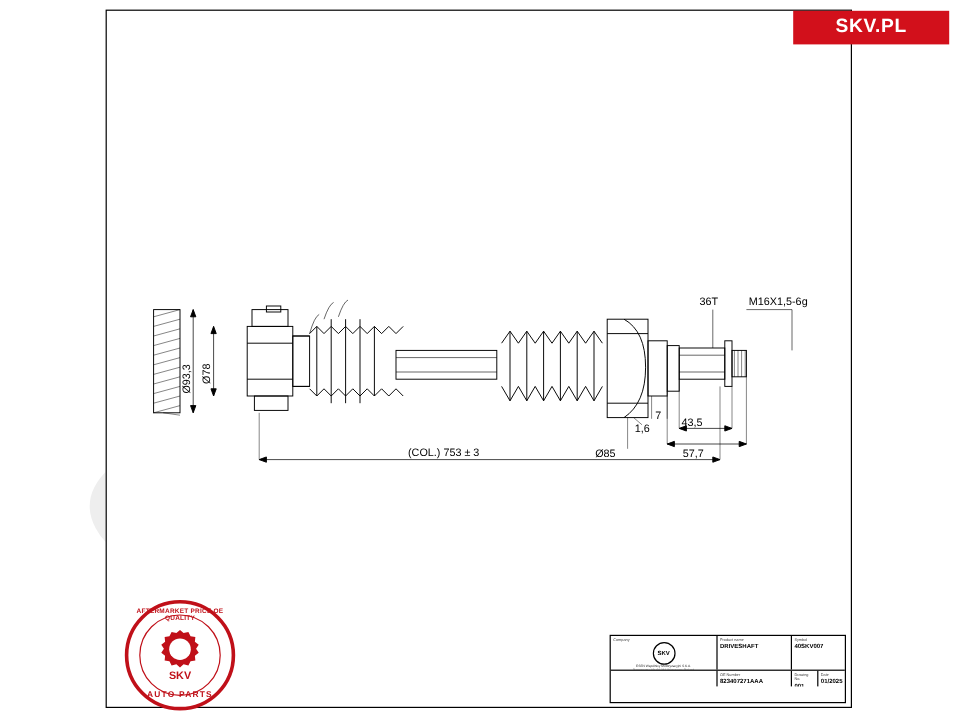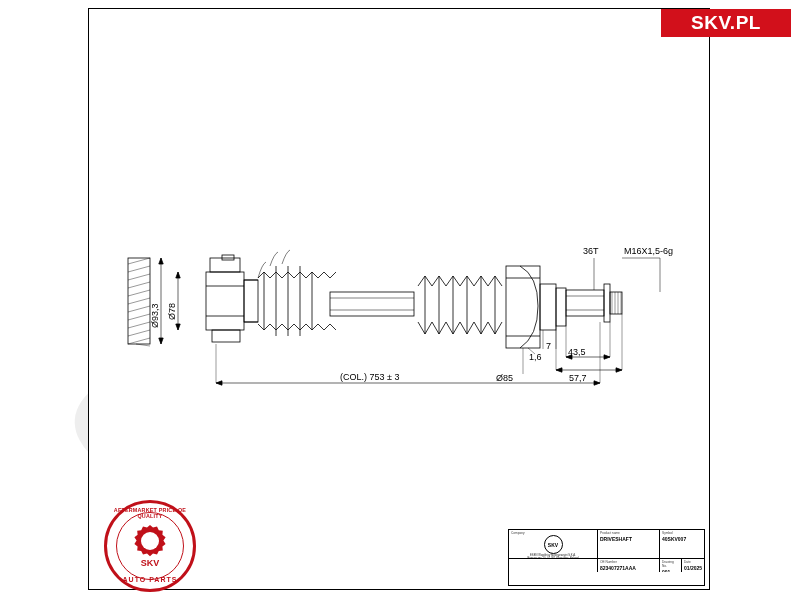--- a/index.html
+++ b/index.html
@@ -12,21 +12,21 @@
   .frame{
     position:absolute;left:88px;top:8px;width:622px;height:582px;
     border:1px solid #000;box-sizing:border-box;background:#fff;
   }
   
   .skv-badge{
     position:absolute;right:9px;top:9px;width:130px;height:28px;
     background:#d2101b;display:flex;align-items:center;justify-content:center;
   }
   .skv-badge span{
-    color:#fff;font-weight:bold;font-size:19px;letter-spacing:.5px;
+    color:#fff;font-weight:bold;font-size:16px;letter-spacing:.5px;
     font-family:"Liberation Sans", sans-serif;
   }
   
   .watermark{
     position:absolute;left:0;top:0;width:100%;height:100%;
     pointer-events:none;overflow:hidden;
   }
   .wm-text{
     position:absolute;left:60px;top:255px;
     font-size:215px;font-weight:bold;color:#eeeeee;

